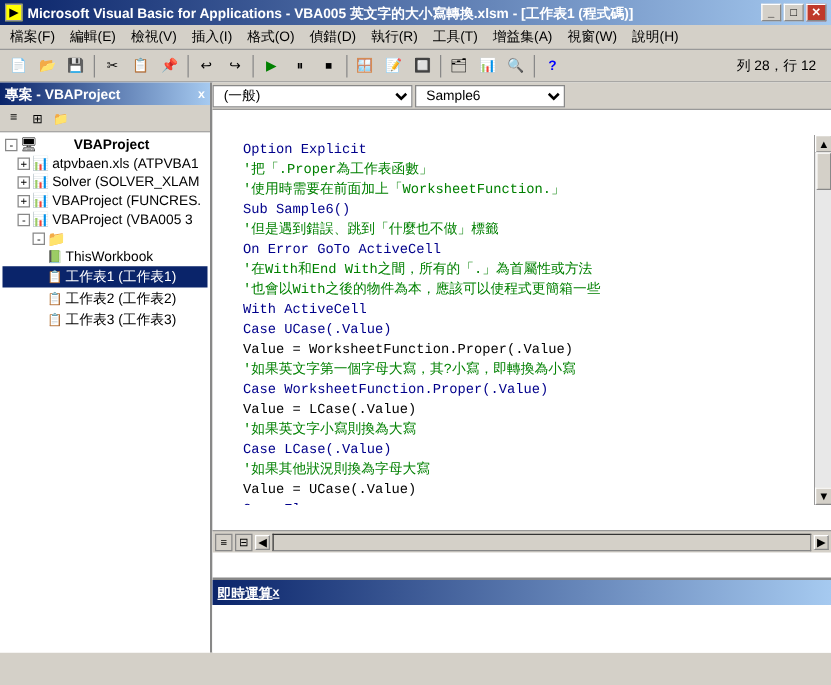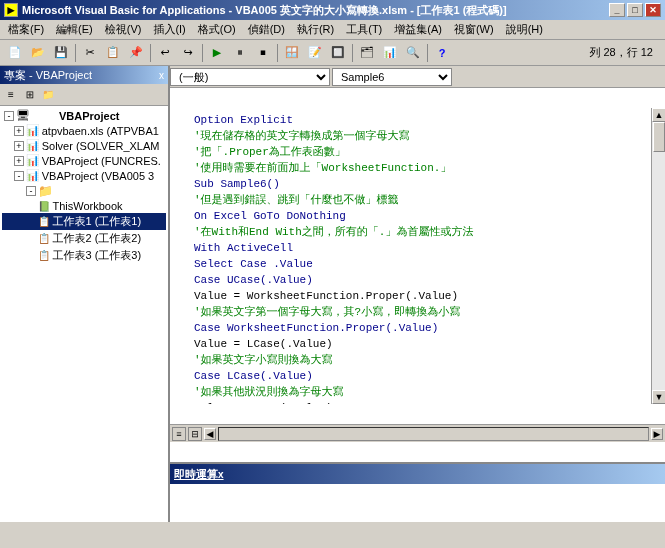--- a/index.html
+++ b/index.html
@@ -122,21 +122,21 @@
       width: 170px;
       border-right: 2px solid #888;
       background: #fff;
       display: flex;
       flex-direction: column;
     }
     .panel-title {
       background: linear-gradient(to right, #0a246a, #a6caf0);
       color: white;
       font-size: 11px;
-      font-weight: normal;
+      font-weight: bold;
       padding: 2px 4px;
       height: 18px;
       display: flex;
       align-items: center;
       justify-content: space-between;
     }
     .panel-toolbar {
       background: #d4d0c8;
       height: 22px;
       display: flex;
@@ -465,45 +465,42 @@
       <select class="code-select code-select-wide"><option>(一般)</option></select>
       <select class="code-select code-select-narrow"><option>Sample6</option></select>
     </div>
 
     <div class="right-content" style="flex:1;overflow:hidden;">
       <div class="code-area" style="flex:1;overflow:auto;margin-left:20px;" id="code-area">
       <div class="code-line">
             <span class="keyword">Option Explicit</span>
           </div>
           <div class="code-line">
-            <span class="comment">'現在儲存格的英文字轉換成第一個字母大寫</span>
-          </div>
-          <div class="code-line">
             <span class="comment">'把「.Proper為工作表函數」</span>
           </div>
           <div class="code-line">
             <span class="comment">'使用時需要在前面加上「WorksheetFunction.」</span>
           </div>
           <div class="code-line">
             <span class="keyword">Sub Sample6()</span>
           </div>
           <div class="code-line">
             <span class="comment">'但是遇到錯誤、跳到「什麼也不做」標籤</span>
           </div>
           <div class="code-line">
-            <span class="keyword">On Excel GoTo DoNothing</span>
+            <span class="keyword">On Error GoTo ActiveCell</span>
           </div>
           <div class="code-line">
             <span class="comment">'在With和End With之間，所有的「.」為首屬性或方法</span>
           </div>
           <div class="code-line">
+            <span class="comment">'也會以With之後的物件為本，應該可以使程式更簡箱一些</span>
+          </div>
+          <div class="code-line">
             <span class="keyword">With ActiveCell</span>
-          </div>
-          <div class="code-line">
-            <span class="keyword">    Select Case .Value</span>
           </div>
           <div class="code-line">
             <span class="keyword">        Case UCase(.Value)</span>
           </div>
           <div class="code-line">
             <span class="normal">            Value = WorksheetFunction.Proper(.Value)</span>
           </div>
           <div class="code-line">
             <span class="comment">        '如果英文字第一個字母大寫，其?小寫，即轉換為小寫</span>
           </div>

